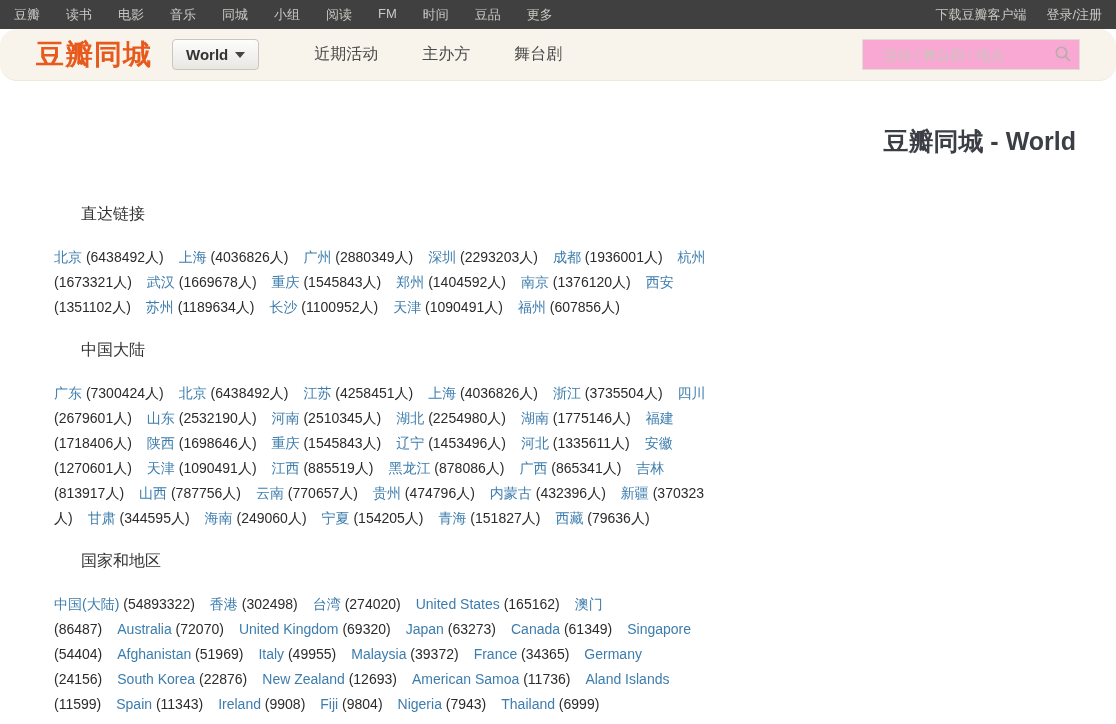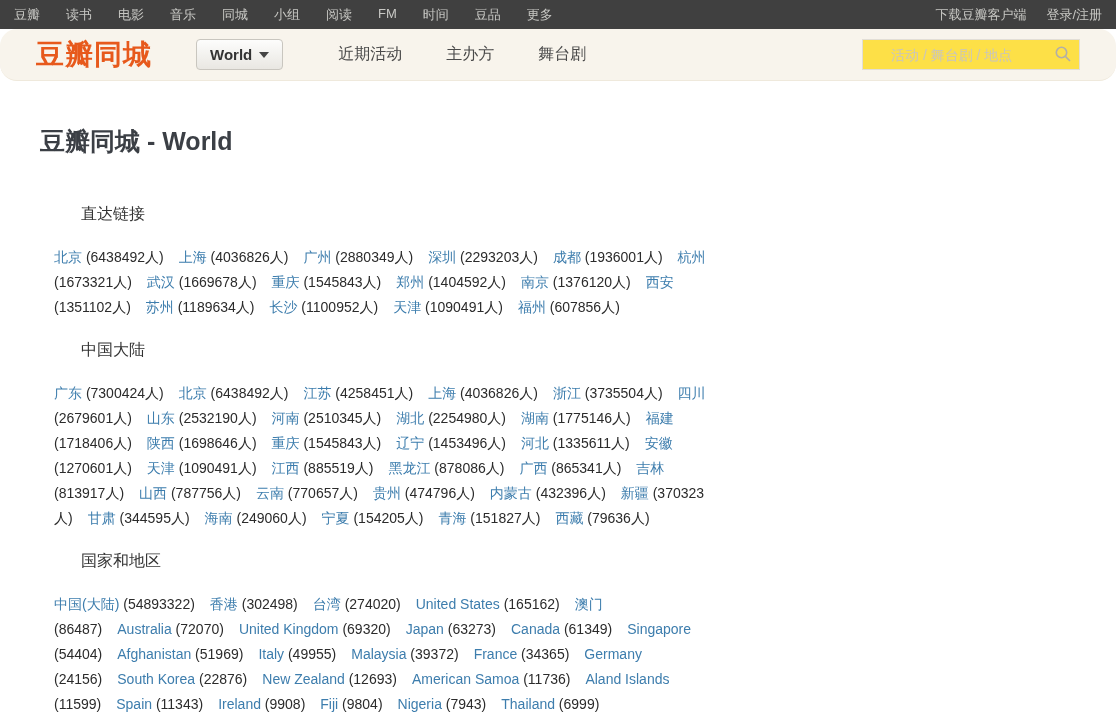--- a/index.html
+++ b/index.html
@@ -11,39 +11,39 @@
     padding:0 14px; font-size:13px; }
   .topbar a { color:#c8c8c4; text-decoration:none; cursor:pointer; }
   .topbar-left { display:flex; gap:26px; flex:1; }
   .topbar-right { display:flex; gap:20px; }
 
   
   .header { height:52px; background:#f8f4ec; border-bottom:1px solid #efe9dc;
     display:flex; align-items:center; padding:0 36px;border-radius:17px; }
   .logo { color:#e7591c; font-size:28px; font-weight:bold; letter-spacing:1px;
     text-decoration:none; }
-  .city-btn { margin-left:44px; display:inline-flex; align-items:center; gap:7px;
+  .city-btn { margin-left:20px; display:inline-flex; align-items:center; gap:7px;
     background:linear-gradient(#fdfdfc,#e9e7e2); border:1px solid #c9c6bf;
     border-radius:4px; padding:6px 13px; font-size:15px; font-weight:bold;
     color:#333; cursor:pointer; }
   .caret { width:0; height:0; border-left:5px solid transparent;
     border-right:5px solid transparent; border-top:6px solid #444; }
   .header-nav { display:flex; gap:44px; margin-left:55px; flex:1; }
   .header-nav a { color:#4a4a4a; font-size:16px; text-decoration:none; }
   .searchbox { position:relative; width:218px; }
   .searchbox input { width:218px; height:31px; border:1px solid #e2ded6;
-    background:#fde047; padding:0 34px 0 28px; font-size:14px; color:#555;
+    background:#f9a8d4; padding:0 34px 0 20px; font-size:14px; color:#555;
     outline:none; font-family:inherit; }
   .searchbox input::placeholder { color:#c9c5bd; }
   .search-icon { position:absolute; right:8px; top:6px; width:18px; height:18px;
     cursor:pointer; }
 
   
   .main { padding:44px 40px 0; }
-  h1 { font-size:25px; color:#3b3f45; font-weight:bold; }
+  h1 { font-size:25px; color:#3b3f45; font-weight:bold;text-align:right; }
   .section:first-of-type { margin-top:46px; }
   .section-title { font-size:16px; color:#333;margin-left:41px; }
   .links { margin:20px 0 20px; padding-left:14px; width:668px;
     font-size:14px; line-height:25px; color:#2b2b2b; }
   .links .item { margin-right:15px; }
   .links a { color:#3d7dad; text-decoration:none; cursor:pointer; }
   .count { color:#2b2b2b; }
 </style>
 </head>
 <body>

